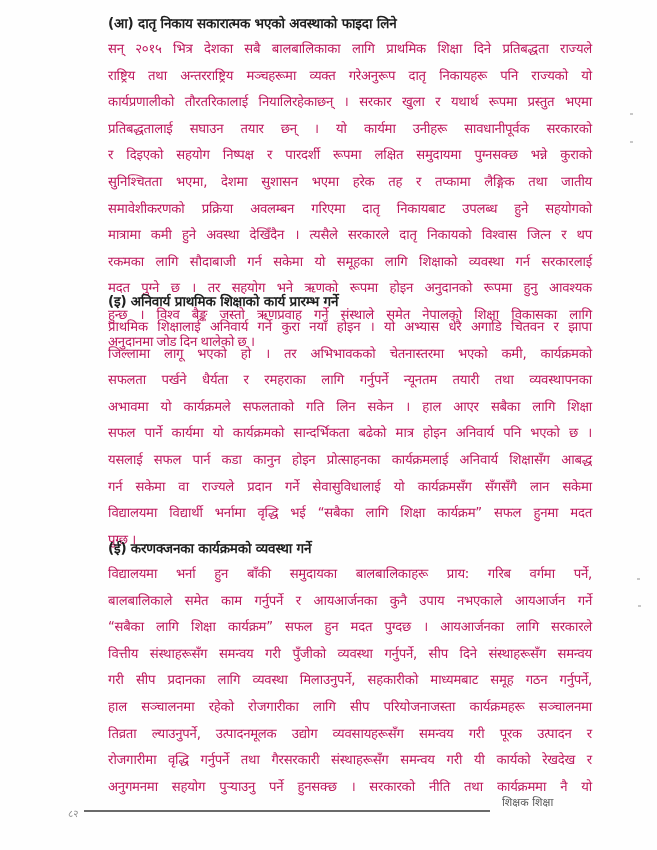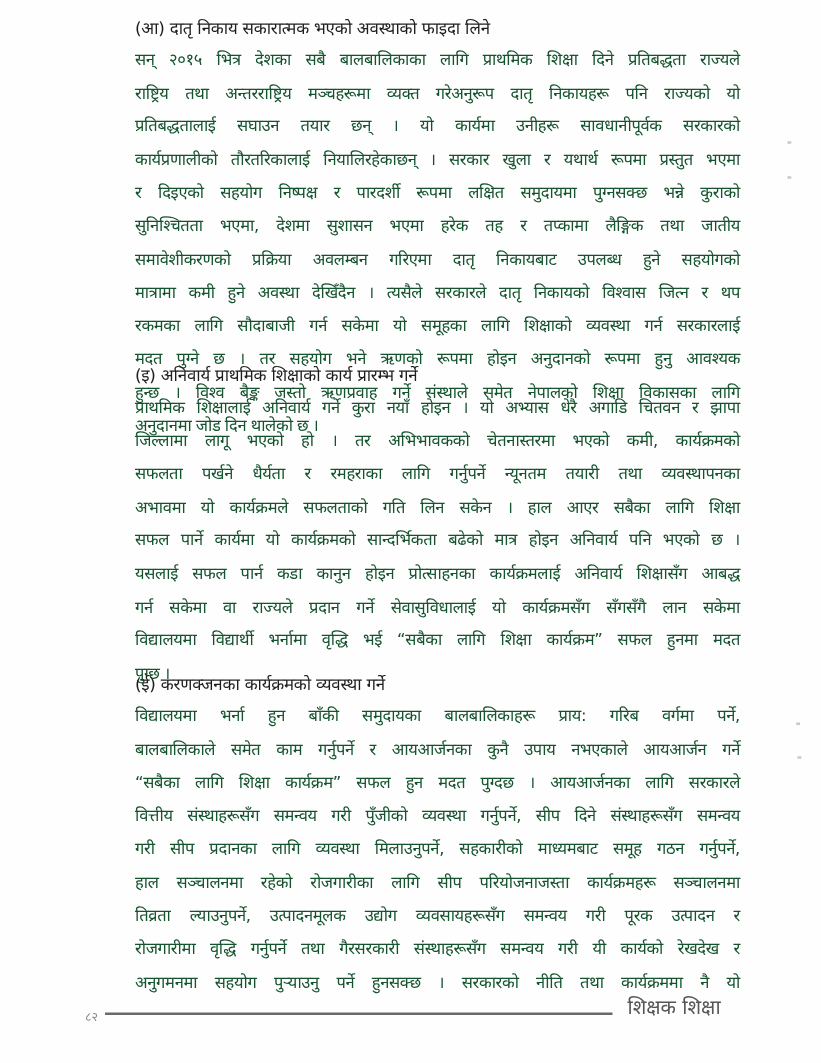--- a/index.html
+++ b/index.html
@@ -16,37 +16,37 @@
       color: #2a2a2a;
     }
     .page {
       position: absolute;
       left: 0; top: 0;
       width: 657px; height: 850px;
       background: #fefefe;
     }
     .heading {
       font-size: 13.5px;
-      font-weight: normal;
+      font-weight: bold;
       line-height: 26px;
       height: 26px;
       white-space: nowrap;
       color: #1e1e1e;
       letter-spacing: -0.2px;
     }
     .line {
       font-size: 13.2px;
       line-height: 26.6px;
       height: 26.6px;
       white-space: nowrap;
       text-align: justify;
       text-align-last: justify;
       letter-spacing: -0.25px;
       word-spacing: -0.5px;
-      color: #14532d;
+      color: #be185d;
     }
     .line.last {
       text-align-last: left;
     }
     .sec-a { position: absolute; top: 10px; left: 108px; width: 484px; }
     .sec-i { position: absolute; top: 288px; left: 108px; width: 484px; }
     .sec-ii { position: absolute; top: 535px; left: 108px; width: 484px; }
 
     .footer {
       position: absolute;
@@ -68,42 +68,42 @@
       left: 22px;
       top: 18px;
       width: 406px;
       height: 1.5px;
       background: #6a6a6a;
     }
     .footer-title {
       position: absolute;
       left: 440px;
       top: 2px;
-      font-size: 16px;
+      font-size: 11px;
       color: #555;
       white-space: nowrap;
     }
     .scan-mark {
       position: absolute;
       width: 3px;
       height: 2px;
       background: #c8c8c8;
     }
   </style>
 </head>
 <body>
 
 <div class="page">
 
   <div class="sec-a">
     <div class="heading">(आ) दातृ निकाय सकारात्मक भएको अवस्थाको फाइदा लिने</div>
     <div class="line">सन् २०१५ भित्र देशका सबै बालबालिकाका लागि प्राथमिक शिक्षा दिने प्रतिबद्धता राज्यले</div>
     <div class="line">राष्ट्रिय तथा अन्तरराष्ट्रिय मञ्चहरूमा व्यक्त गरेअनुरूप दातृ निकायहरू पनि राज्यको यो</div>
+    <div class="line">कार्यप्रणालीको तौरतरिकालाई नियालिरहेकाछन् । सरकार खुला र यथार्थ रूपमा प्रस्तुत भएमा</div>
     <div class="line">प्रतिबद्धतालाई सघाउन तयार छन् । यो कार्यमा उनीहरू सावधानीपूर्वक सरकारको</div>
-    <div class="line">कार्यप्रणालीको तौरतरिकालाई नियालिरहेकाछन् । सरकार खुला र यथार्थ रूपमा प्रस्तुत भएमा</div>
     <div class="line">र दिइएको सहयोग निष्पक्ष र पारदर्शी रूपमा लक्षित समुदायमा पुग्नसक्छ भन्ने कुराको</div>
     <div class="line">सुनिश्चितता भएमा, देशमा सुशासन भएमा हरेक तह र तप्कामा लैङ्गिक तथा जातीय</div>
     <div class="line">समावेशीकरणको प्रक्रिया अवलम्बन गरिएमा दातृ निकायबाट उपलब्ध हुने सहयोगको</div>
     <div class="line">मात्रामा कमी हुने अवस्था देखिँदैन । त्यसैले सरकारले दातृ निकायको विश्वास जित्न र थप</div>
     <div class="line">रकमका लागि सौदाबाजी गर्न सकेमा यो समूहका लागि शिक्षाको व्यवस्था गर्न सरकारलाई</div>
     <div class="line">मदत पुग्ने छ । तर सहयोग भने ऋणको रूपमा होइन अनुदानको रूपमा हुनु आवश्यक</div>
     <div class="line">हुन्छ । विश्व बैङ्क जस्तो ऋणप्रवाह गर्ने संस्थाले समेत नेपालको शिक्षा विकासका लागि</div>
     <div class="line last">अनुदानमा जोड दिन थालेको छ ।</div>
   </div>
 

